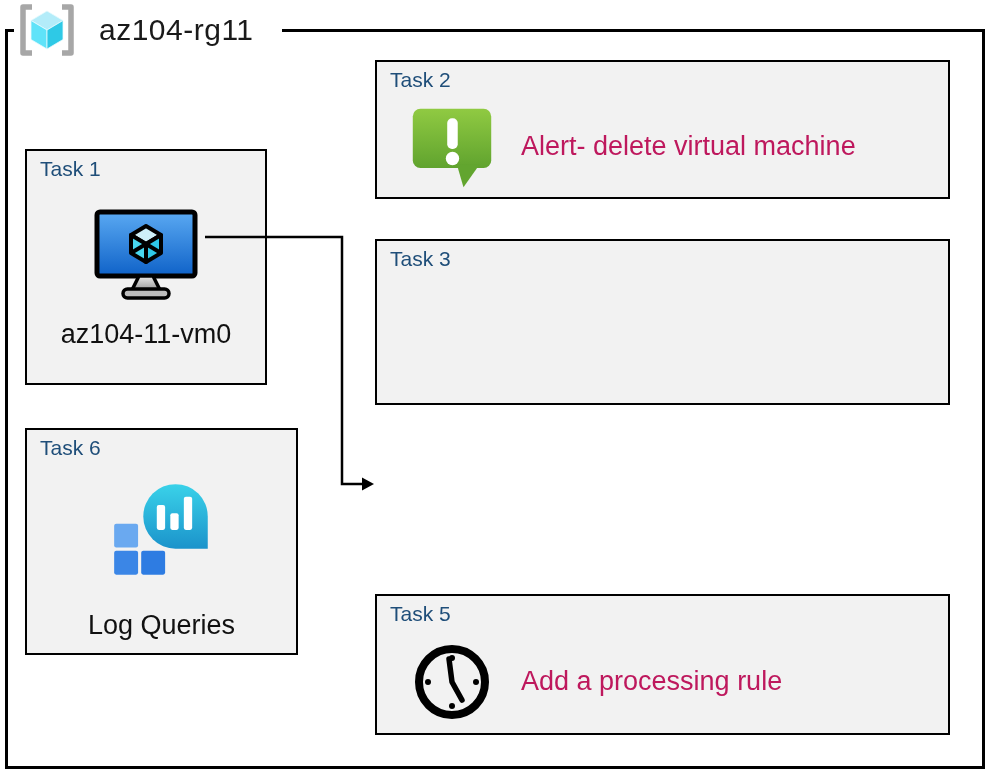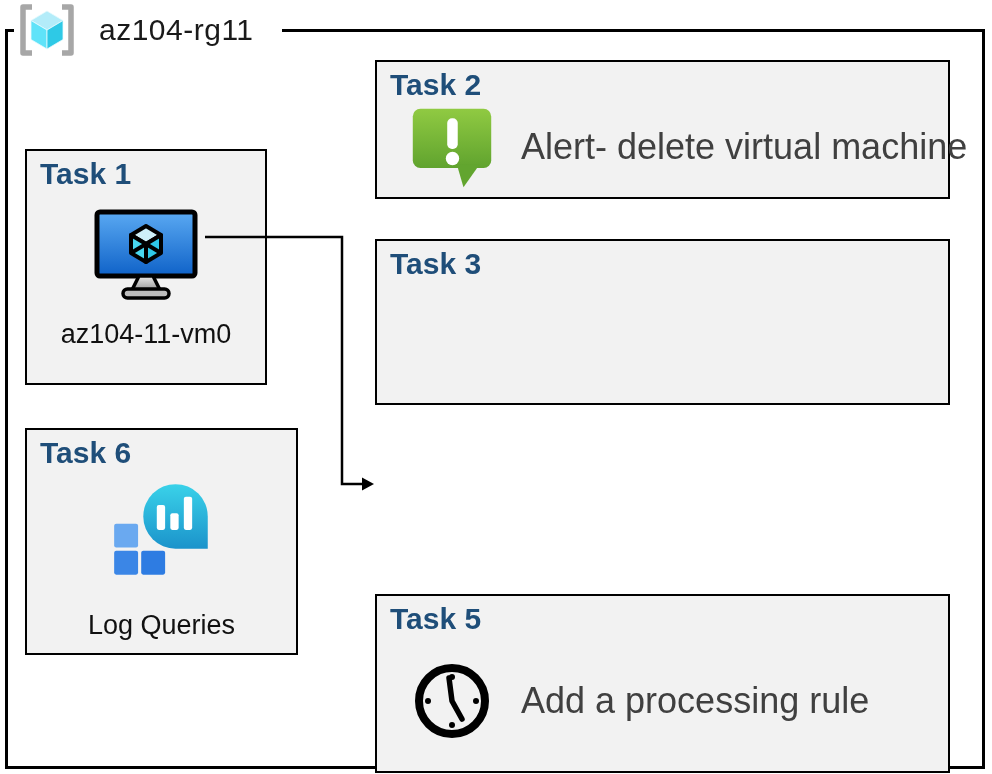--- a/index.html
+++ b/index.html
@@ -19,30 +19,30 @@
     position:absolute;left:99px;top:13px;font-size:30px;color:#1a1a1a;letter-spacing:0.5px;
   }
   .task-box{
     position:absolute;background:#f2f2f2;border:2px solid #000;box-sizing:border-box;
   }
   .t1{left:25px;top:149px;width:242px;height:236px;}
   .t6{left:25px;top:428px;width:273px;height:227px;}
   .t2{left:375px;top:60px;width:575px;height:139px;}
   .t3{left:375px;top:239px;width:575px;height:166px;}
   .t4{left:375px;top:416px;width:575px;height:140px;}
-  .t5{left:375px;top:594px;width:575px;height:179px;}
+  .t5{left:375px;top:594px;width:575px;height:141px;}
   .task-title{
-    position:absolute;left:13px;top:6px;font-size:30px;font-weight:bold;color:#1f4e79;
+    position:absolute;left:13px;top:6px;font-size:21px;font-weight:normal;color:#1f4e79;
   }
   .task-row{
     position:absolute;left:28px;right:12px;top:34px;bottom:0;
     display:flex;align-items:center;gap:22px;
   }
   .icon-slot{width:94px;display:flex;justify-content:center;flex:0 0 94px;}
-  .task-label{font-size:36px;color:#404040;white-space:nowrap;}
+  .task-label{font-size:27px;color:#be185d;white-space:nowrap;}
   .center-icon{position:absolute;left:0;width:100%;display:flex;justify-content:center;}
   .t1 .center-icon{top:58px;}
   .t6 .center-icon{top:52px;}
   .center-label{
     position:absolute;left:0;width:100%;text-align:center;font-size:27px;color:#111;
   }
   .t1 .center-label{top:168px;}
   .t6 .center-label{top:180px;}
   .connector{position:absolute;left:0;top:0;width:992px;height:774px;pointer-events:none;}
 </style>

